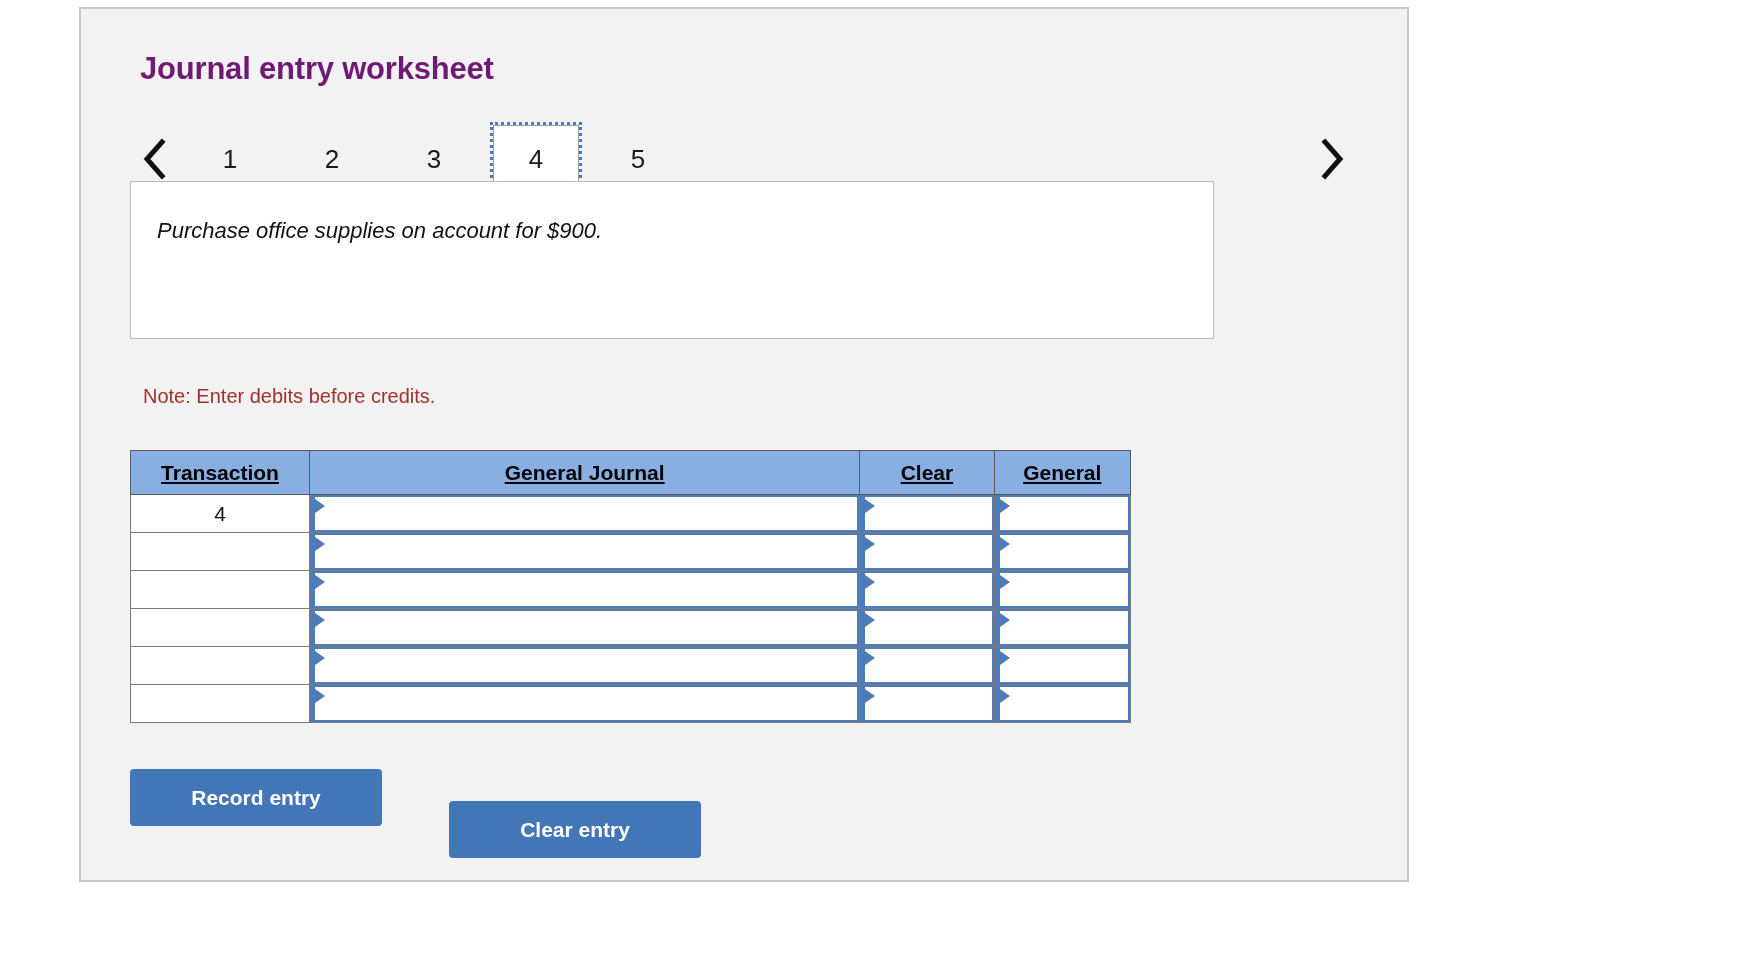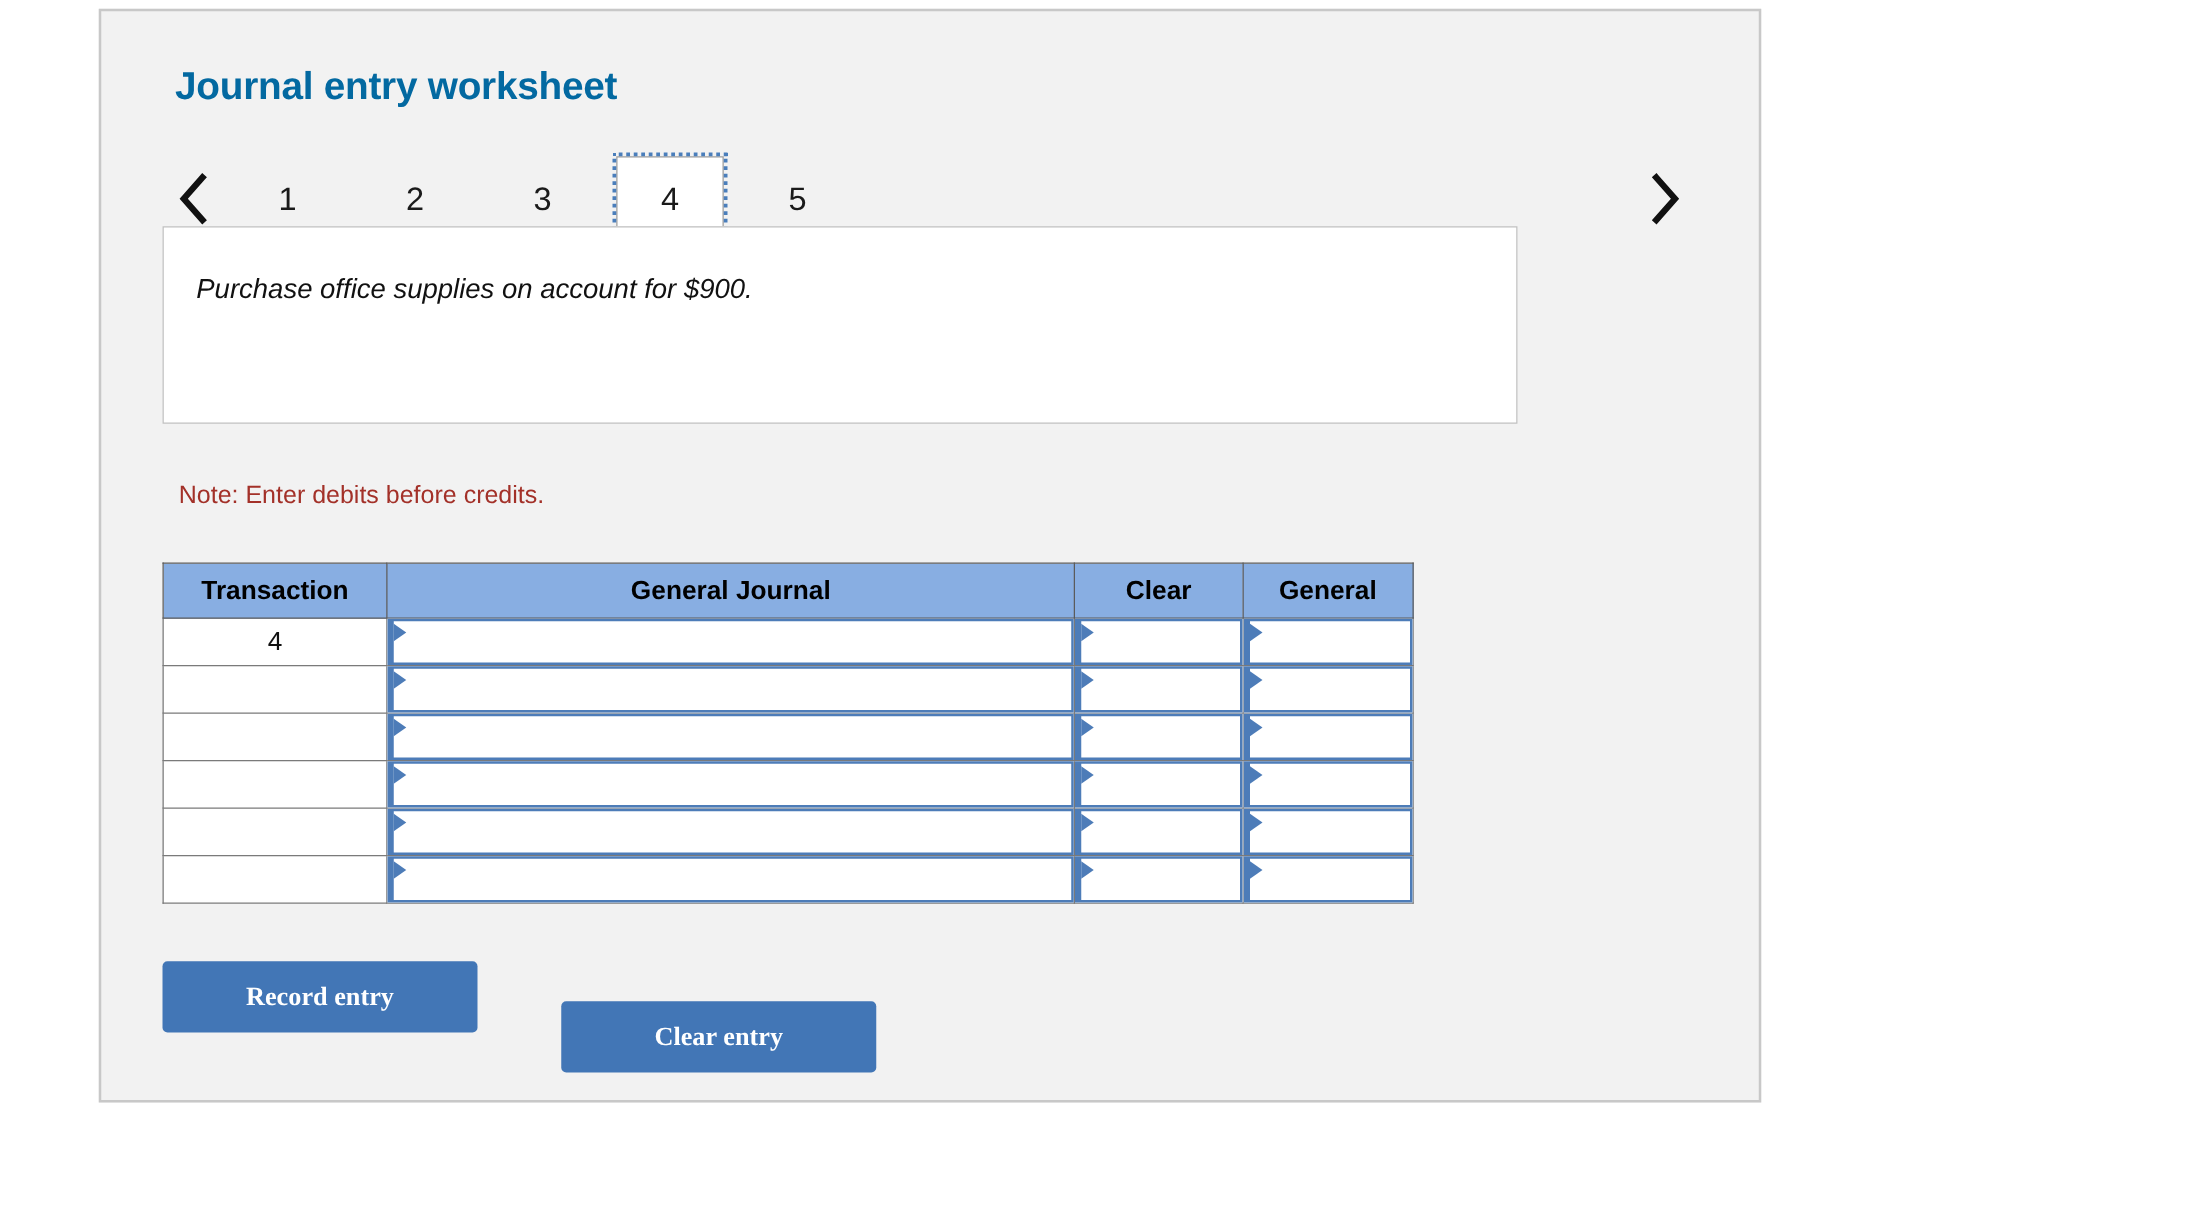--- a/index.html
+++ b/index.html
@@ -20,21 +20,21 @@
     border: 2px solid #c8c8c8;
   }
 
   
   #worksheet-title {
     position: absolute;
     left: 59px;
     top: 42px;
     font-size: 31px;
     font-weight: bold;
-    color: #0369a1;
+    color: #701a75;
     letter-spacing: -0.2px;
     white-space: nowrap;
   }
 
   
   #pager {
     position: absolute;
     left: 50px;
     top: 108px;
     width: 1230px;
@@ -116,20 +116,21 @@
   }
   #journal-table th {
     background: #88aee2;
     border: 1px solid #5b5b5b;
     height: 44px;
     font-size: 21px;
     font-weight: bold;
     color: #000000;
     text-align: center;
     padding: 0;
+    text-decoration: underline;
   }
   #journal-table td {
     border: 1px solid #7a7a7a;
     height: 37px;
     padding: 0;
     background: #ffffff;
     vertical-align: middle;
   }
   .col-transaction { width: 160px; }
   .col-journal     { width: 492px; }
@@ -171,21 +172,21 @@
   .action-button {
     position: absolute;
     background: #4276b6;
     color: #ffffff;
     font-size: 21px;
     font-weight: bold;
     border: none;
     border-radius: 4px;
     height: 57px;
     cursor: pointer;
-    font-family: Liberation Serif, serif;
+    font-family: Liberation Sans, sans-serif;
     white-space: nowrap;
   }
   #btn-record-entry       { left: 49px;  top: 760px; width: 252px; }
   #btn-clear-entry        { left: 368px; top: 760px; width: 252px; margin-top: 32px; }
   #btn-view-general-journal { left: 791px; top: 760px; width: 289px; }
 </style>
 </head>
 <body>
 
 <div id="worksheet-panel">

